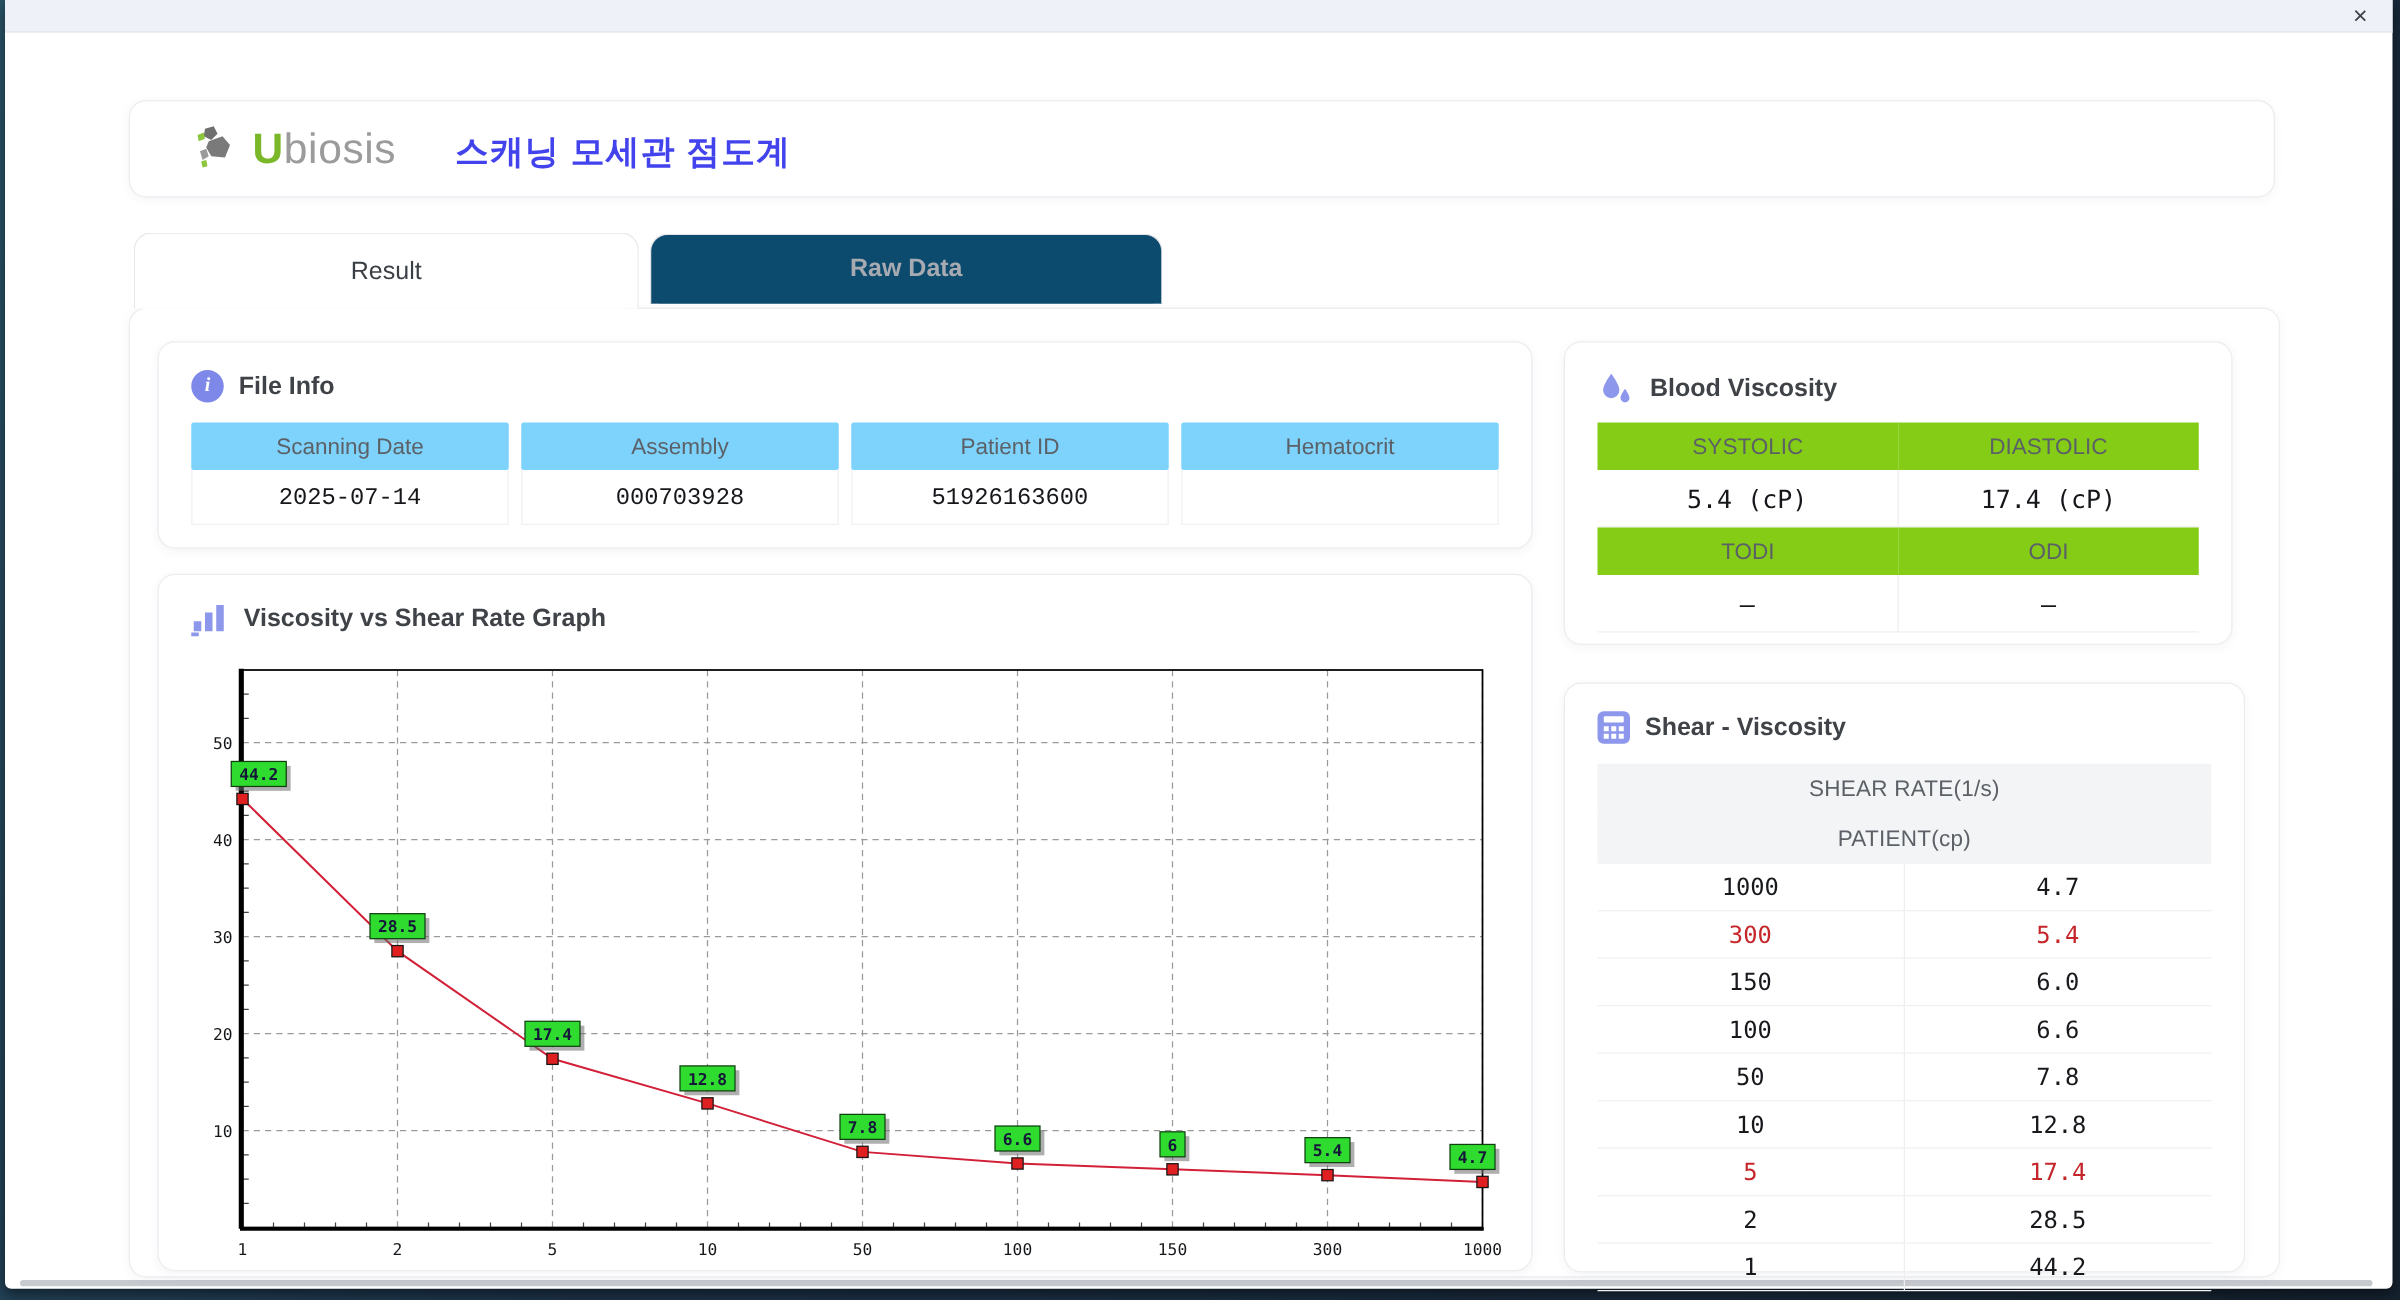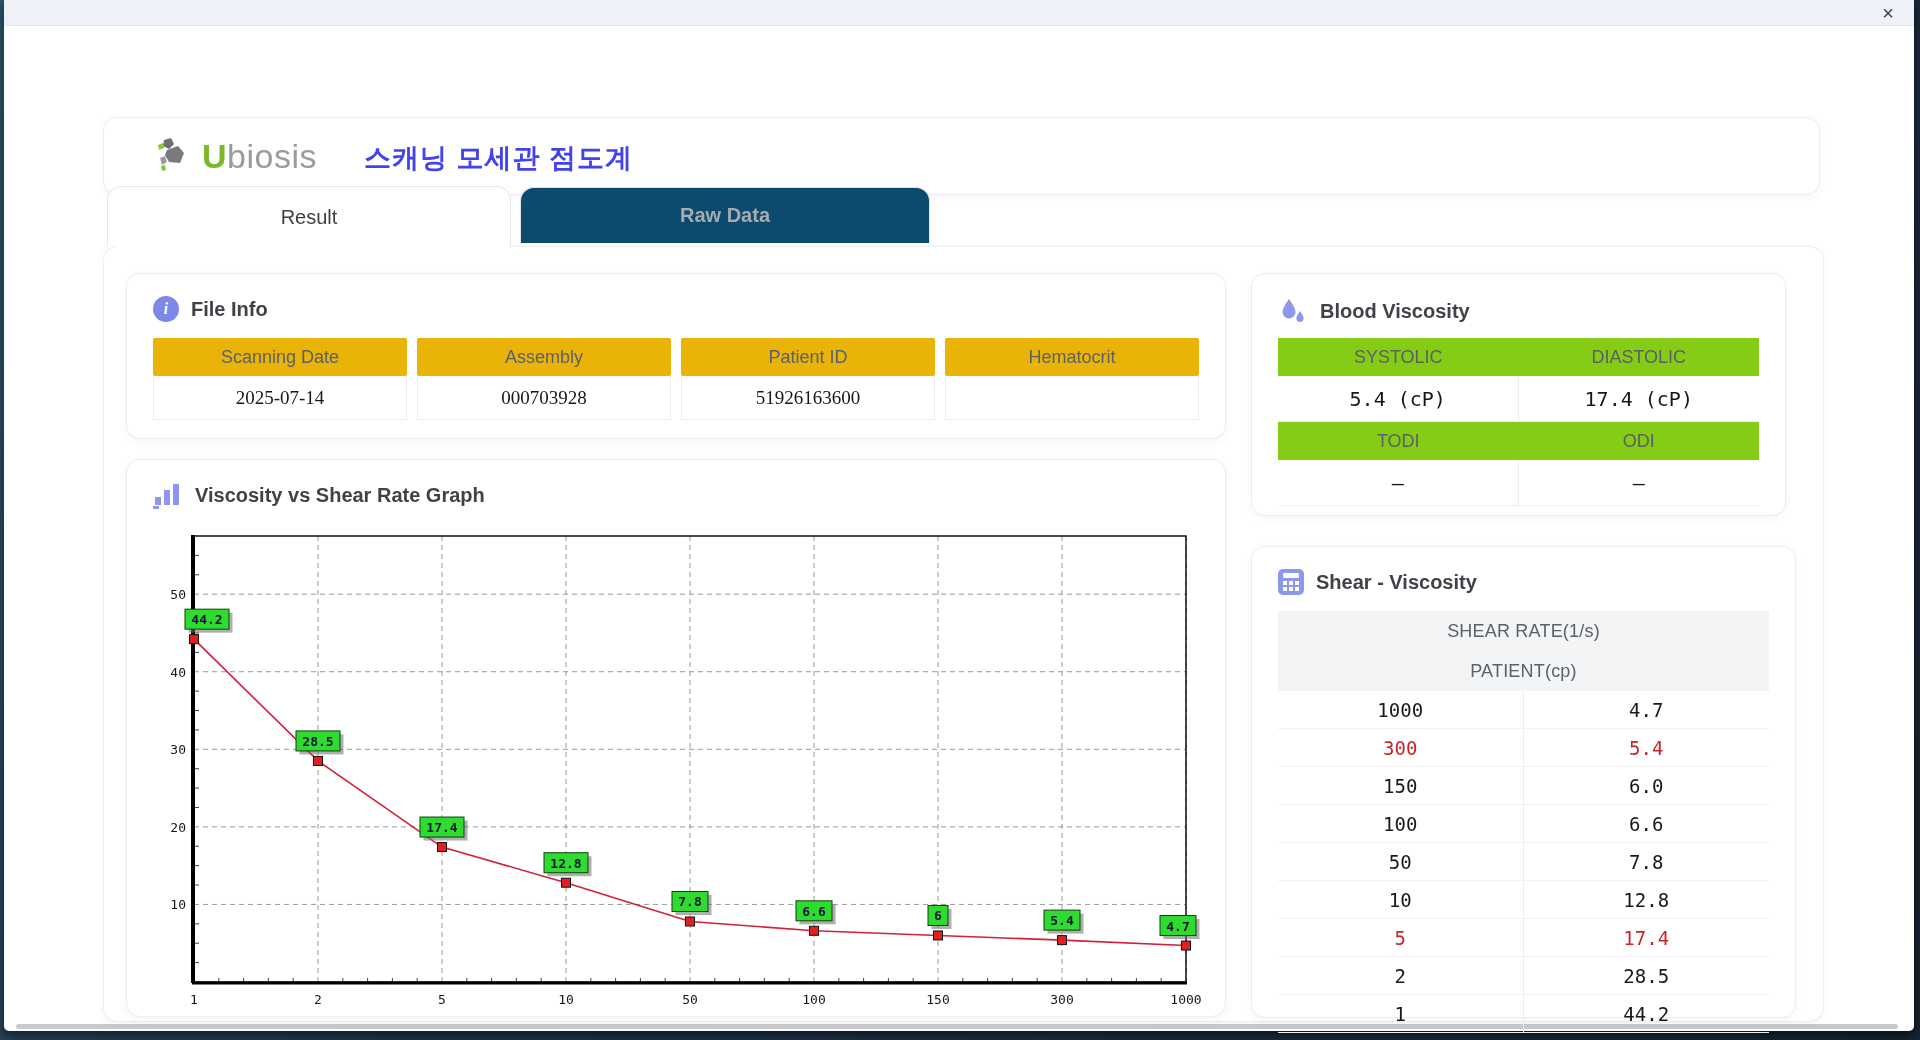--- a/index.html
+++ b/index.html
@@ -20,21 +20,21 @@
   }
   .close-btn {
     position:absolute; right:16px; top:1px; font-size:20px; line-height:24px;
     color:#3c4148; cursor:pointer; padding:0 4px;
   }
   .card {
     position:absolute; background:#fff; border:1px solid #ececf1;
     border-radius:14px; box-shadow:0 2px 8px rgba(40,50,80,.05);
   }
   
-  #header-card { left:99px; top:80px; width:1717px; height:78px;margin-top:37px; }
+  #header-card { left:99px; top:80px; width:1717px; height:78px; }
   .logo-wrap { position:absolute; left:50px; top:18px; display:flex; align-items:center; gap:6px; }
   .brand { font-size:34px; font-weight:500; color:#9b9b9b; letter-spacing:.5px; }
   .brand .u { color:#7ab829; font-weight:600; }
   .app-title {
     position:absolute; left:260px; top:22px; font-size:27px; font-weight:bold;
     color:#4343ee; letter-spacing:1px;
   }
   
   .tab {
     position:absolute; height:61px; display:flex; align-items:center; justify-content:center;
@@ -57,26 +57,26 @@
     display:flex; align-items:center; justify-content:center;
     font-family:"Liberation Serif", serif; font-style:italic; font-weight:bold; font-size:16px;
   }
   
   #fileinfo-card { left:22px; top:26px; width:1100px; height:166px; }
   #file-info-grid {
     position:absolute; left:26px; right:26px; top:64px;
     display:grid; grid-template-columns:repeat(4,1fr); column-gap:10px;
   }
   .fi-label {
-    height:38px; background:#eab308; border-radius:2px; color:#5c6167; font-size:18px;
+    height:38px; background:#7dd3fc; border-radius:2px; color:#5c6167; font-size:18px;
     display:flex; align-items:center; justify-content:center;
   }
   .fi-value {
     height:44px; display:flex; align-items:center; justify-content:center;
-    font-family:Liberation Serif, serif; font-size:19px; color:#15171a;
+    font-family:Liberation Mono, monospace; font-size:19px; color:#15171a;
     border:1px solid #f1f1f4; border-top:none;
   }
   
   #blood-card { left:1147px; top:26px; width:535px; height:243px; }
   .bv-table { position:absolute; left:26px; right:26px; top:64px; display:grid; grid-template-columns:1fr 1fr; }
   .bv-h {
     height:38px; background:#84cc16; color:#5c6167; font-size:18px;
     display:flex; align-items:center; justify-content:center;
   }
   .bv-v {

